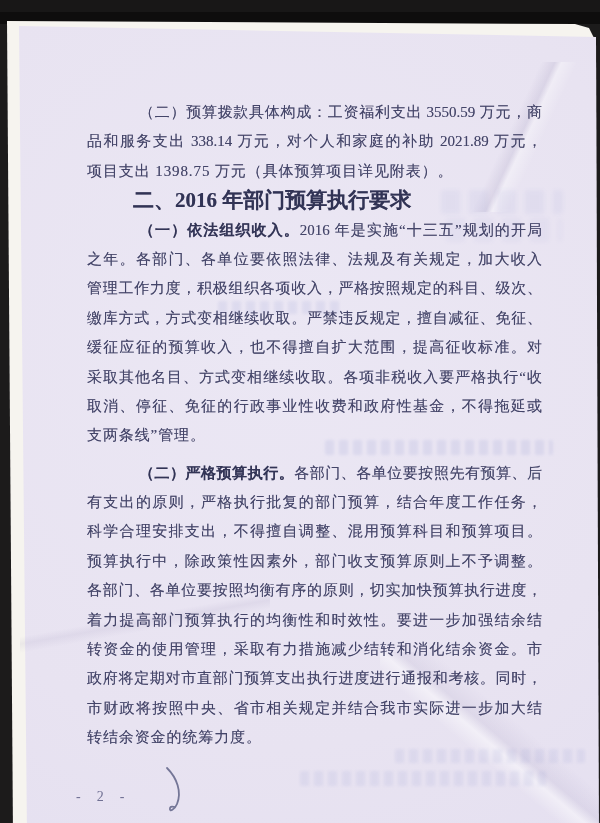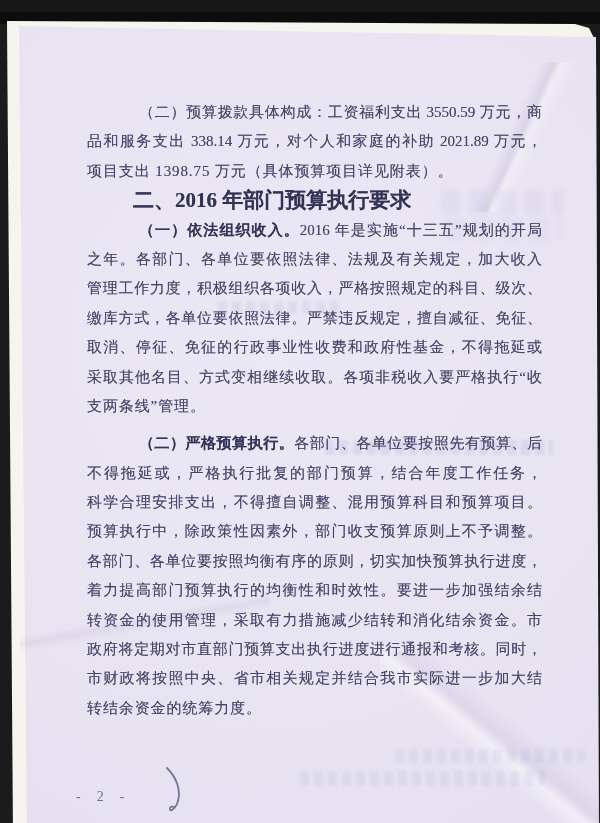--- a/index.html
+++ b/index.html
@@ -132,29 +132,30 @@
       <div class="line just">品和服务支出 338.14 万元，对个人和家庭的补助 2021.89 万元，</div>
       <div class="line last">项目支出 1398.75 万元（具体预算项目详见附表）。</div>
     </div>
 
     <div class="heading-line">二、2016 年部门预算执行要求</div>
 
     <div class="para-2">
       <div class="line just first"><span class="lead">（一）依法组织收入。</span><span>2016 年是实施“十三五”规划的开局</span></div>
       <div class="line just">之年。各部门、各单位要依照法律、法规及有关规定，加大收入</div>
       <div class="line just">管理工作力度，积极组织各项收入，严格按照规定的科目、级次、</div>
-      <div class="line just">缴库方式，各单位要依照法律。严禁违反规定，擅自减征、免征、</div>
+      <div class="line just">缴库方式，方式变相继续收取。严禁违反规定，擅自减征、免征、</div>
+      <div class="line just">缓征应征的预算收入，也不得擅自扩大范围，提高征收标准。对</div>
+      <div class="line just">采取其他名目、方式变相继续收取。各项非税收入要严格执行“收</div>
       <div class="line just">取消、停征、免征的行政事业性收费和政府性基金，不得拖延或</div>
-      <div class="line just">采取其他名目、方式变相继续收取。各项非税收入要严格执行“收</div>
       <div class="line last">支两条线”管理。</div>
     </div>
 
     <div class="para-3">
       <div class="line just first"><span class="lead">（二）严格预算执行。</span><span>各部门、各单位要按照先有预算、后</span></div>
-      <div class="line just">不得拖延或，严格执行批复的部门预算，结合年度工作任务，</div>
+      <div class="line just">有支出的原则，严格执行批复的部门预算，结合年度工作任务，</div>
       <div class="line just">科学合理安排支出，不得擅自调整、混用预算科目和预算项目。</div>
       <div class="line just">预算执行中，除政策性因素外，部门收支预算原则上不予调整。</div>
       <div class="line just">各部门、各单位要按照均衡有序的原则，切实加快预算执行进度，</div>
       <div class="line just">着力提高部门预算执行的均衡性和时效性。要进一步加强结余结</div>
       <div class="line just">转资金的使用管理，采取有力措施减少结转和消化结余资金。市</div>
       <div class="line just">政府将定期对市直部门预算支出执行进度进行通报和考核。同时，</div>
       <div class="line just">市财政将按照中央、省市相关规定并结合我市实际进一步加大结</div>
       <div class="line last">转结余资金的统筹力度。</div>
     </div>
 

